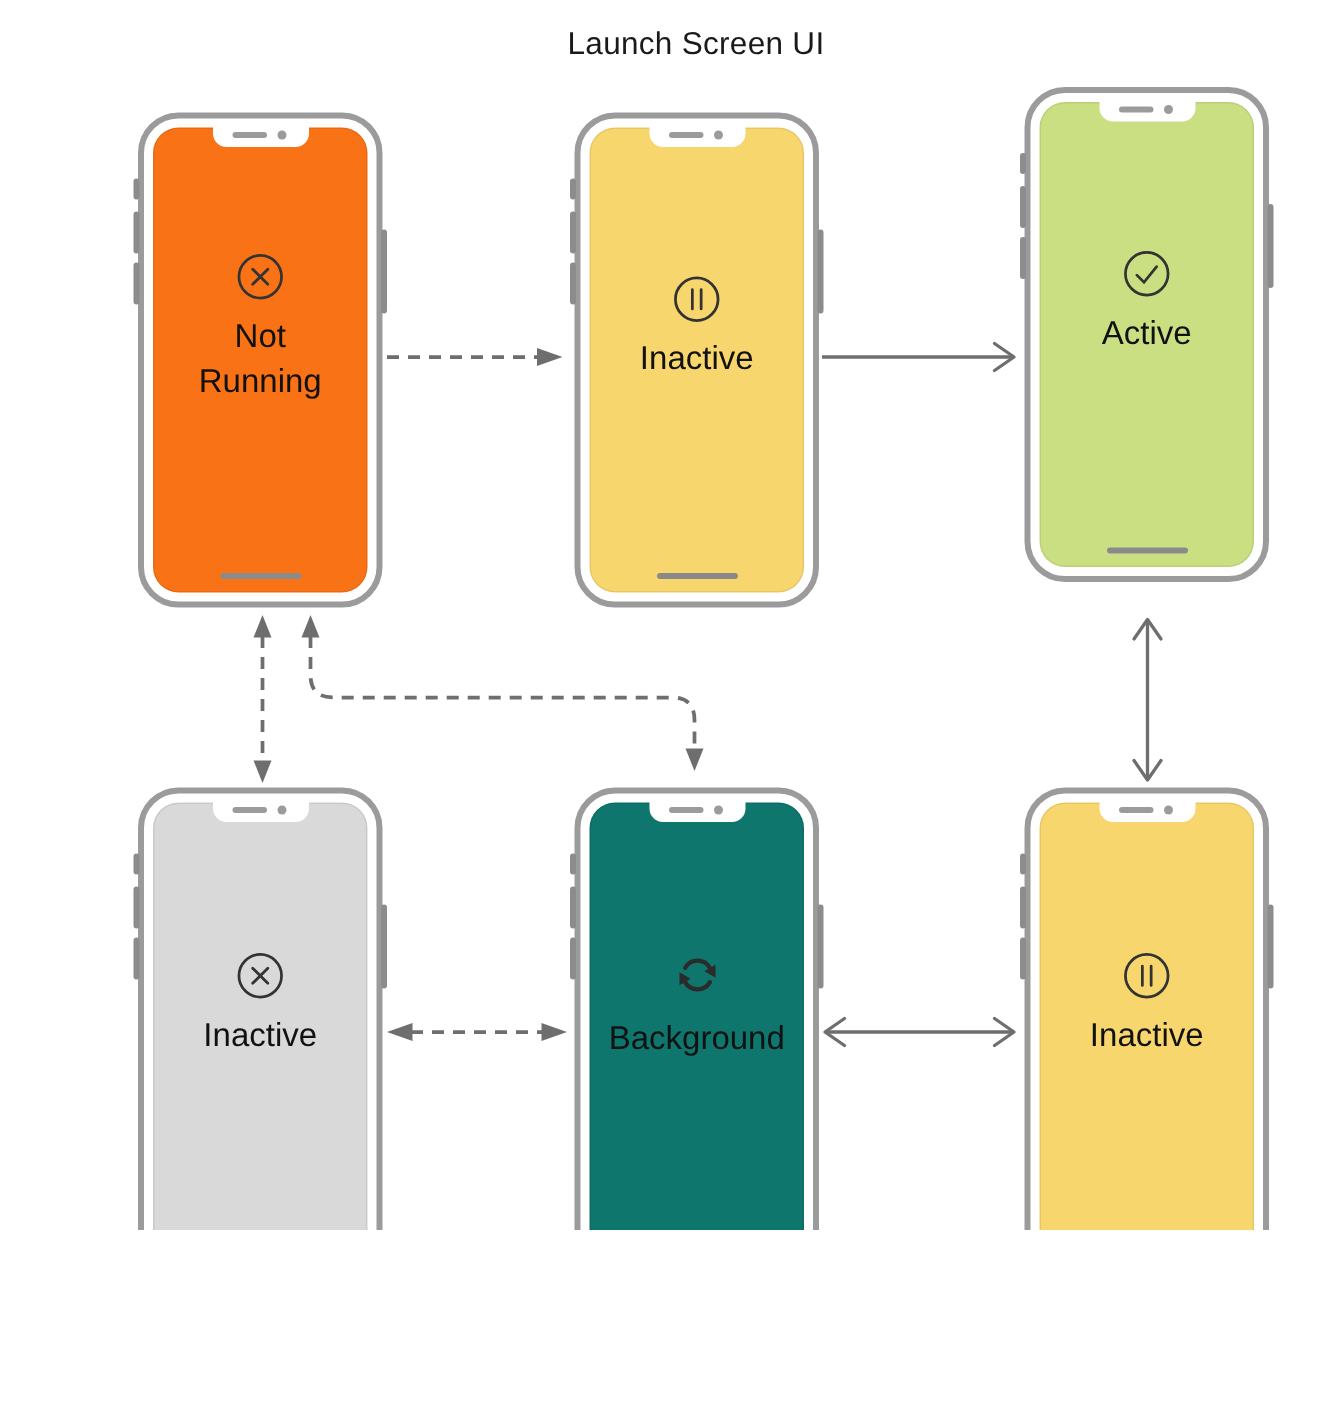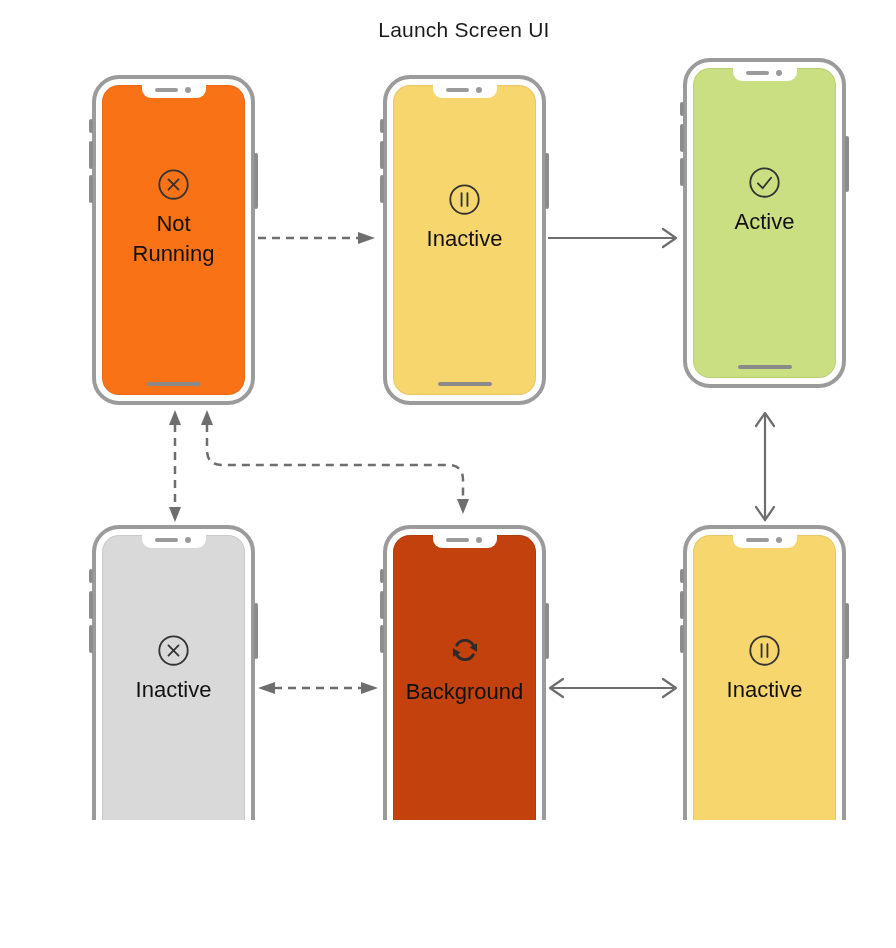--- a/index.html
+++ b/index.html
@@ -144,21 +144,21 @@
       </div>
       <span class="homebar"></span>
     </div>
   </div>
 
   <div class="phone" style="left:383px;top:525px">
     <span class="sbtn l1"></span>
     <span class="sbtn l2"></span>
     <span class="sbtn l3"></span>
     <span class="sbtn r1"></span>
-    <div class="screen" style="background: #c2410c;">
+    <div class="screen" style="background: #0f766e;">
       <div class="notch">
         <span class="speaker"></span>
         <span class="camera"></span>
       </div>
       <div class="content">
         <svg class="state-icon refresh-icon" viewBox="0 0 40 40" width="38" height="38">
           <path d="M 11.3 15 A 10 10 0 0 1 28.7 15"></path>
           <polygon points="32.7,21.9 24.8,17.3 32.6,12.8"></polygon>
           <path d="M 28.7 25 A 10 10 0 0 1 11.3 25"></path>
           <polygon points="7.3,18.1 15.2,22.7 7.4,27.2"></polygon>

